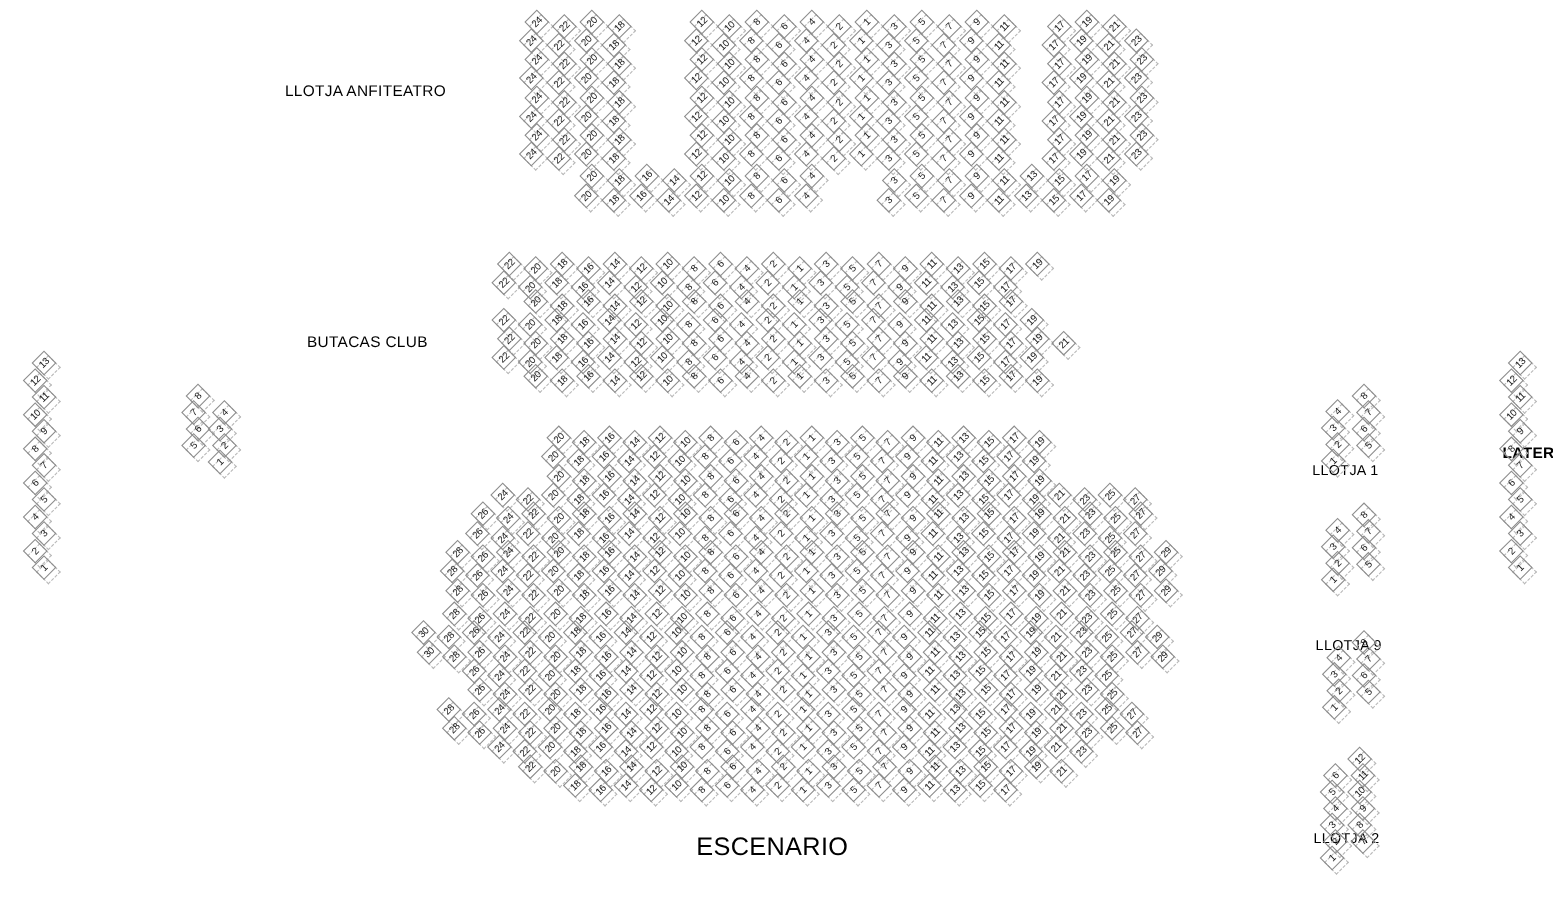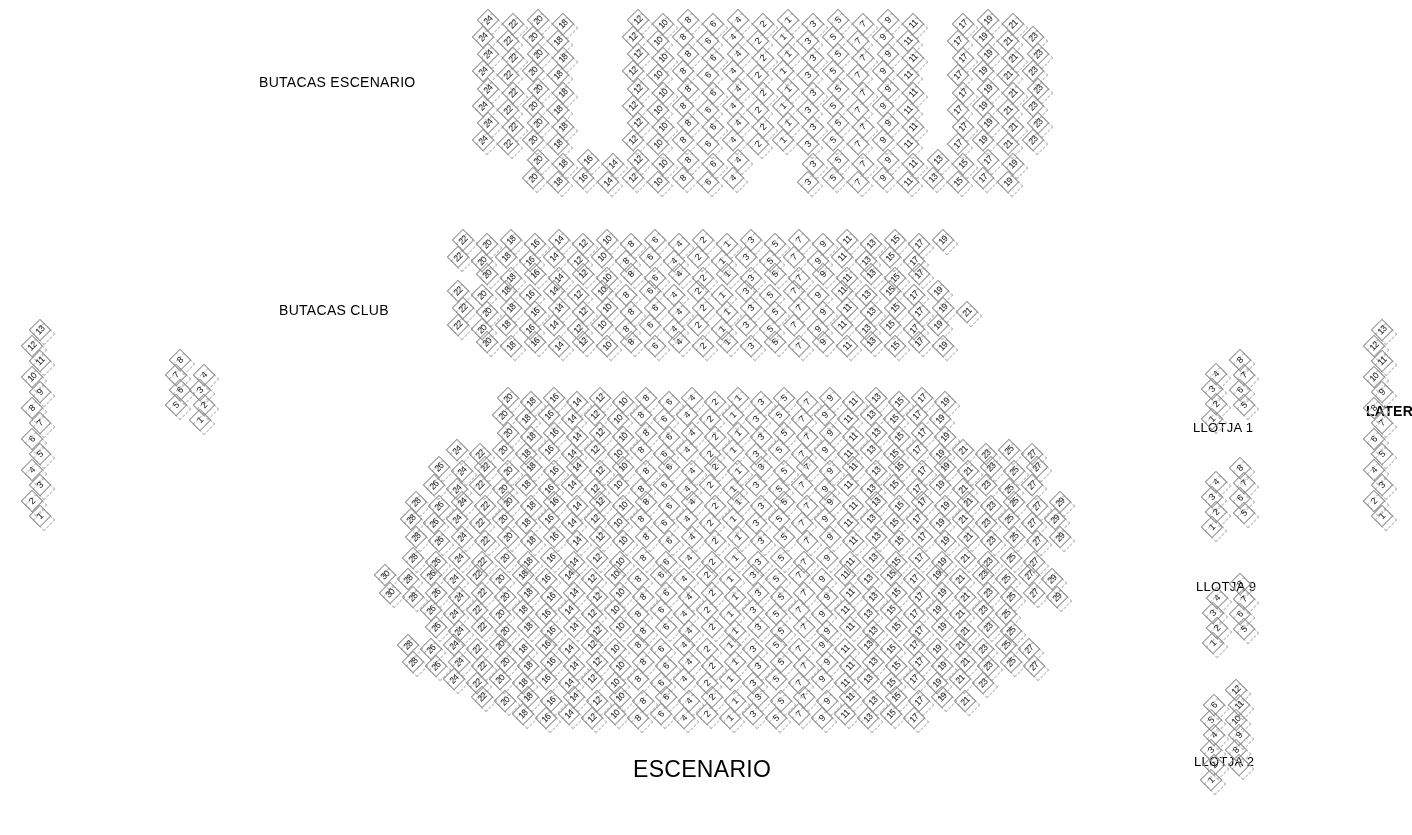--- a/index.html
+++ b/index.html
@@ -10,21 +10,21 @@
         transform:rotate(-45deg);border:1px solid #8d8d8d;
         display:flex;align-items:center;justify-content:center;z-index:3;cursor:pointer;}
   .seat .n{font-size:9px;line-height:1;color:#191919;letter-spacing:-0.5px;font-weight:500;}
   .shadow{position:absolute;width:16px;height:16px;box-sizing:border-box;
         transform:rotate(-45deg);border:1px dashed #b9b9b9;z-index:2;pointer-events:none;}
 </style>
 </head>
 <body>
 
 <div id="map">
-  <div class="lbl" style="left: 259px; top: 74px; font-size: 14px;">BUTACAS ESCENARIO</div>
+  <div class="lbl" style="left: 259px; top: 74px; font-size: 14px;">LLOTJA ANFITEATRO</div>
   <div class="lbl" style="left: 279px; top: 302px; font-size: 14px;">BUTACAS CLUB</div>
   <div class="lbl" style="left: 633px; top: 756px; font-size: 23px;">ESCENARIO</div>
   <div class="lbl" style="left: 1193px; top: 420px; font-size: 13px;">LLOTJA 1</div>
   <div class="lbl" style="left: 1196px; top: 579px; font-size: 13px;">LLOTJA 9</div>
   <div class="lbl" style="left: 1194px; top: 754px; font-size: 13px;">LLOTJA 2</div>
   <div class="lbl" style="left: 1366px; top: 403px; font-size: 14px; font-weight: bold;">LATERAL</div>
   <div id="seats">
       <div class="shadow" style="left:484px;top:16px;"></div>
       <div class="seat" style="left:480px;top:12px;">
         <span class="n">24</span>

